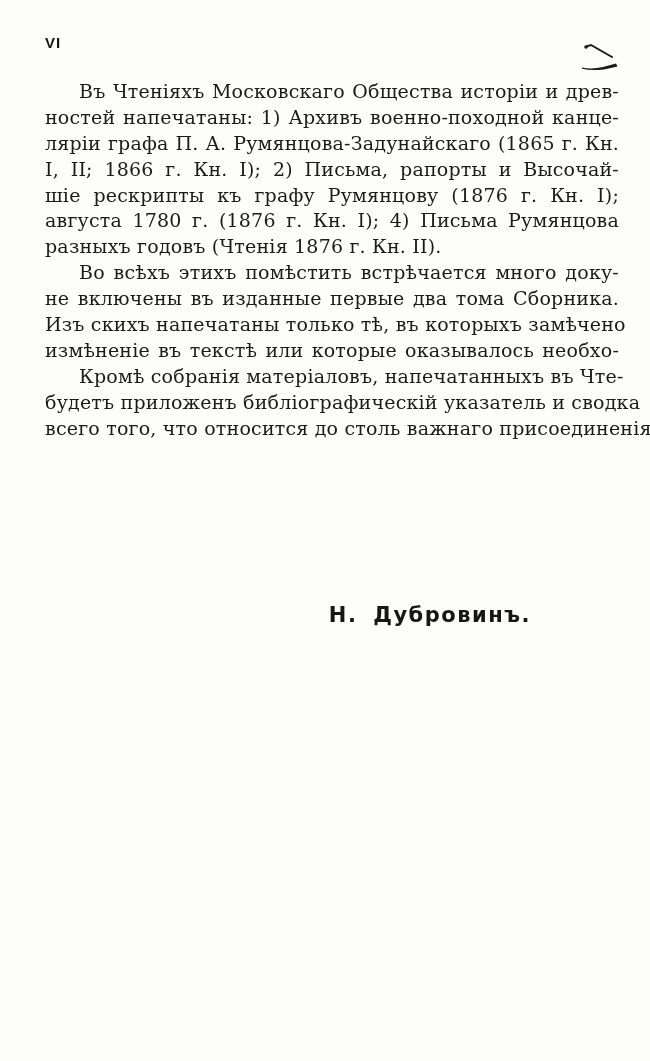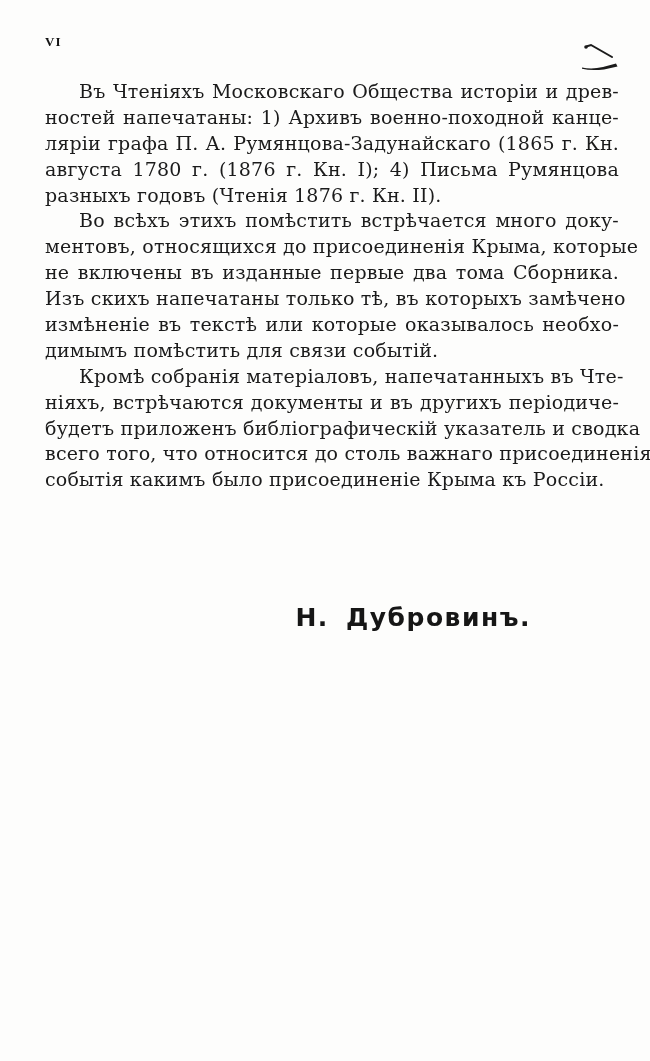--- a/index.html
+++ b/index.html
@@ -17,23 +17,23 @@
   .page {
     position: relative;
     width: 650px;
     height: 1061px;
     background: #fdfdfc;
   }
   .page-number {
     position: absolute;
     left: 45px;
     top: 34px;
-    font-family: Liberation Serif, serif;
+    font-family: Liberation Sans, sans-serif;
     font-weight: bold;
-    font-size: 13px;
+    font-size: 15px;
     letter-spacing: 1px;
     color: #141414;
   }
   .ink-mark {
     position: absolute;
     left: 576px;
     top: 40px;
     width: 50px;
     height: 36px;
   }
@@ -70,21 +70,21 @@
     width: 574px;
     text-align: right;
     padding-right: 0;
     box-sizing: border-box;
   }
   .signature-inner {
     display: inline-block;
     margin-right: 88px;
     font-family: "DejaVu Sans", sans-serif;
     font-weight: bold;
-    font-size: 25px;
+    font-size: 21px;
     letter-spacing: 1.5px;
     word-spacing: 7px;
     color: #161616;
   }
 </style>
 </head>
 <body>
 
 <div class="page">
 
@@ -95,39 +95,37 @@
     <path d="M11 6.2 L15 5 L36 17" stroke="#1b1b1b" stroke-width="2" fill="none" stroke-linecap="round"></path>
     <path d="M6 27.5 Q16 29.5 27 27 L40 23.5 L41.5 26.5 L28 29.5 Q15 31 6 28.8 Z" fill="#1b1b1b"></path>
   </svg>
 
   <div class="text-block">
 
     <div class="para">
       <div class="line indent">Въ Чтеніяхъ Московскаго Общества исторіи и древ-</div>
       <div class="line">ностей напечатаны: 1) Архивъ военно-походной канце-</div>
       <div class="line">ляріи графа П. А. Румянцова-Задунайскаго (1865 г. Кн.</div>
+      <div class="line">I, II; 1866 г. Кн. I); 2) Письма, рапорты и Высочай-</div>
+      <div class="line">шіе рескрипты къ графу Румянцову (1876 г. Кн. I);</div>
       <div class="line">августа 1780 г. (1876 г. Кн. I); 4) Письма Румянцова</div>
       <div class="line plast">разныхъ годовъ (Чтенія 1876 г. Кн. II).</div>
     </div>
 
     <div class="para">
       <div class="line indent">Во всѣхъ этихъ помѣстить встрѣчается много доку-</div>
-      <div class="line">ментовъ, относящихся до присоединенія Крыма, которые</div>
       <div class="line">не включены въ изданные первые два тома Сборника.</div>
       <div class="line">Изъ скихъ напечатаны только тѣ, въ которыхъ замѣчено</div>
       <div class="line">измѣненіе въ текстѣ или которые оказывалось необхо-</div>
-      <div class="line plast">димымъ помѣстить для связи событій.</div>
     </div>
 
     <div class="para">
       <div class="line indent">Кромѣ собранія матеріаловъ, напечатанныхъ въ Чте-</div>
-      <div class="line">ніяхъ, встрѣчаются документы и въ другихъ періодиче-</div>
       <div class="line">будетъ приложенъ библіографическій указатель и сводка</div>
       <div class="line">всего того, что относится до столь важнаго присоединенія</div>
-      <div class="line plast">событія какимъ было присоединеніе Крыма къ Россіи.</div>
     </div>
 
   </div>
 
   <div class="signature">
     <span class="signature-inner">Н. Дубровинъ.</span>
   </div>
 
 </div>
 

